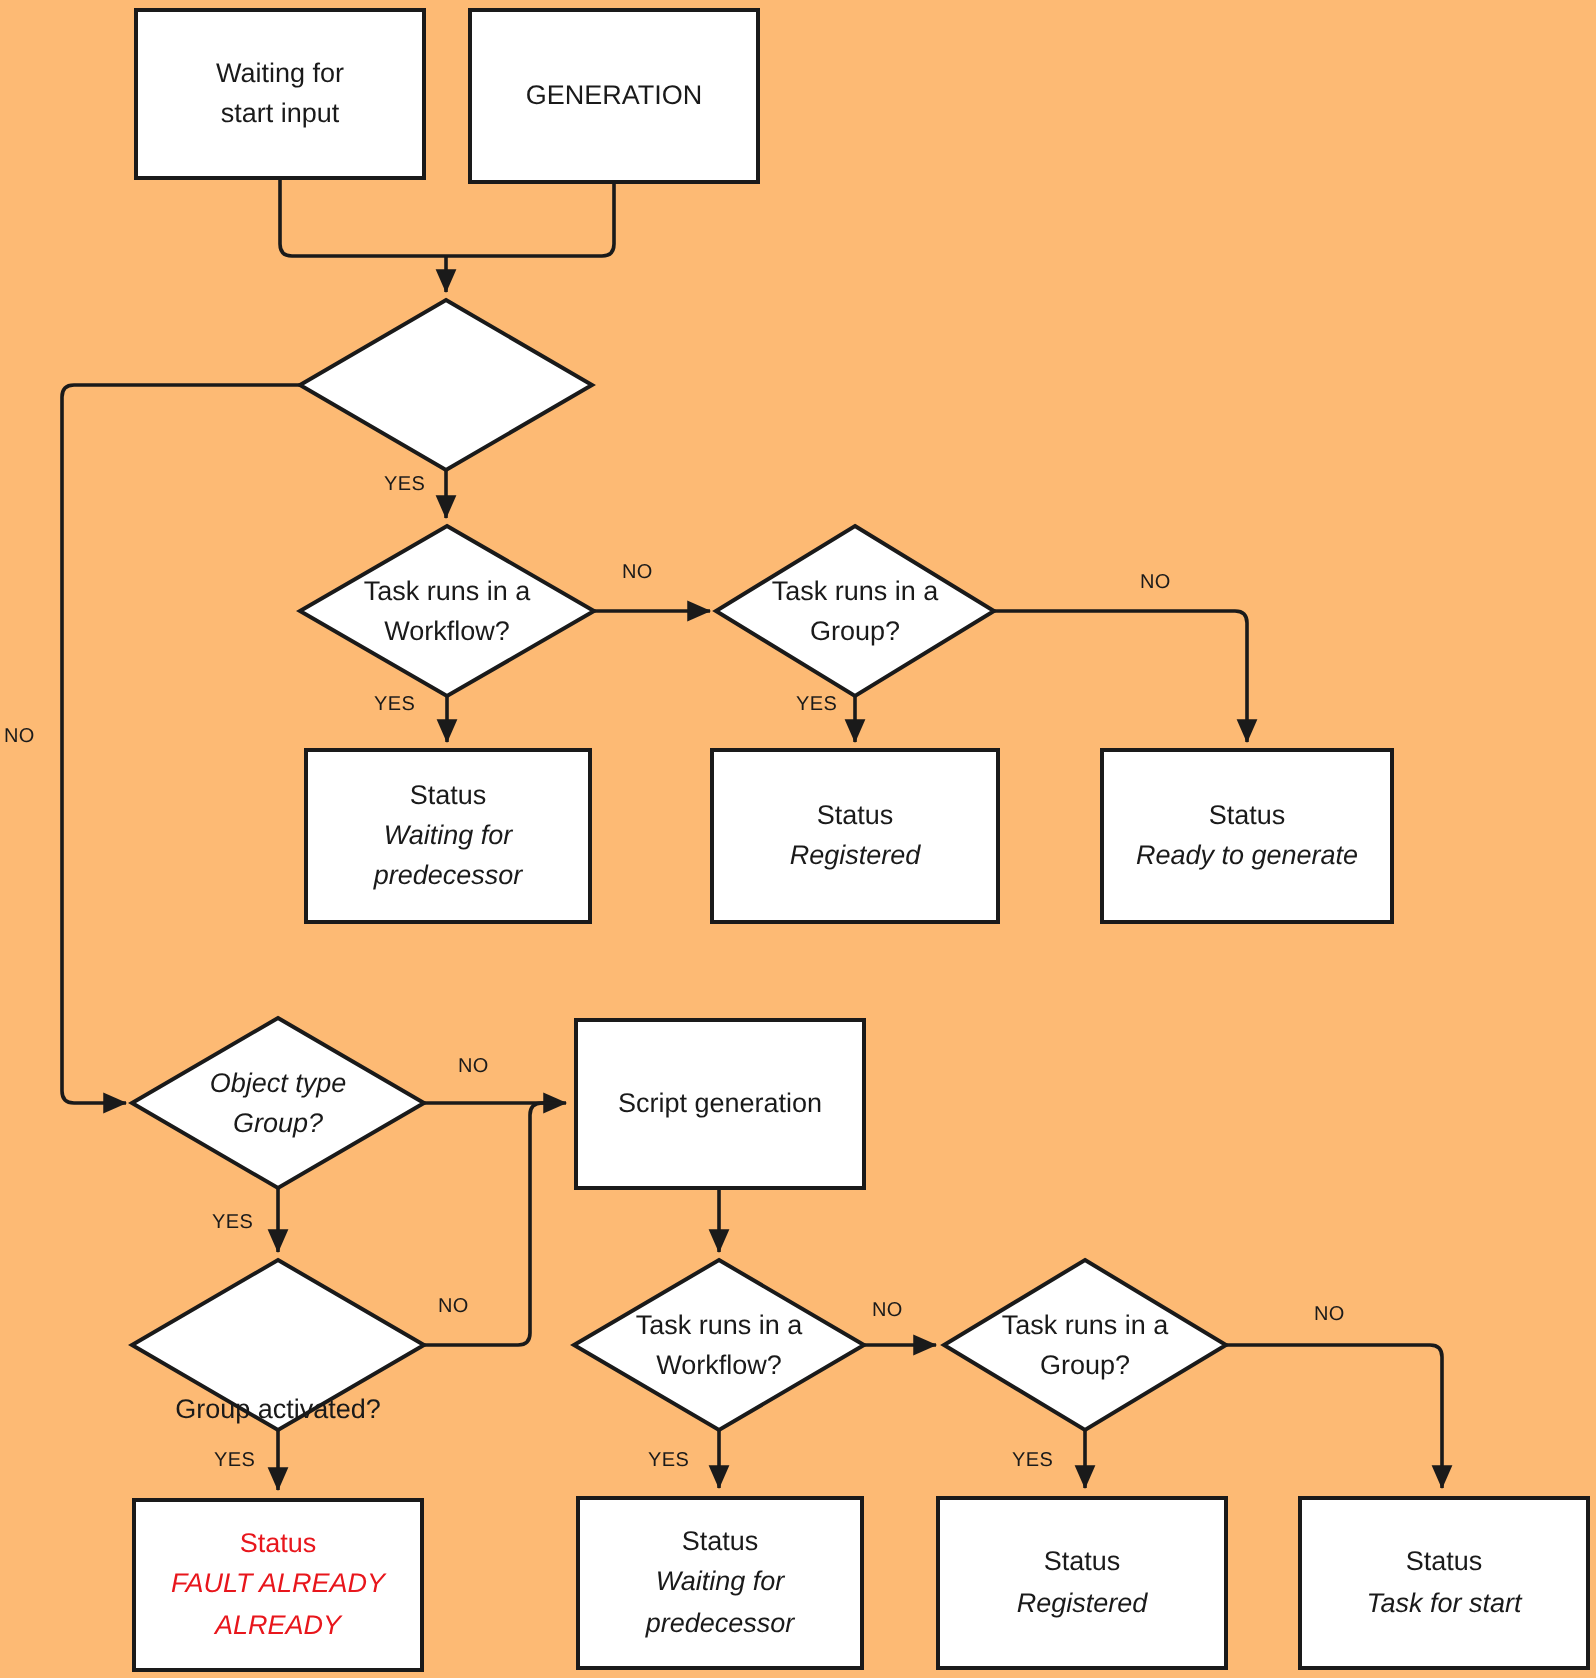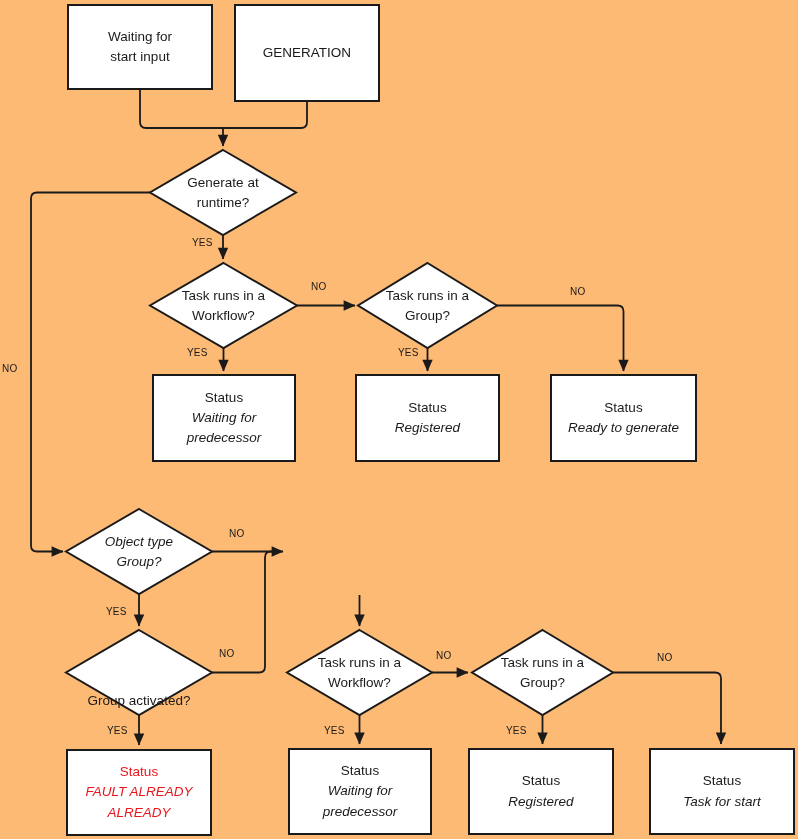--- a/index.html
+++ b/index.html
@@ -87,40 +87,43 @@
       <path d="M542.5,715 V744" marker-end="url(#arrow)"></path>
       <path d="M613,672.5 H715 Q721,672.5 721,678.5 V744" marker-end="url(#arrow)"></path>
     </g>
   </svg>
 
   <div class="box" style="left:67px; top:4px; width:146px; height:86px;">
     <div>Waiting for</div>
     <div>start input</div>
   </div>
 
-  <div class="box" style="left:234px; top:4px; width:146px; height:98px;">
+  <div class="box" style="left:234px; top:4px; width:146px; height:88px;">
     <div>GENERATION</div>
   </div>
 
   <div class="box" style="left:152px; top:374px; width:144px; height:88px;">
     <div>Status</div>
     <div class="it">Waiting for</div>
     <div class="it">predecessor</div>
   </div>
 
   <div class="box" style="left:355px; top:374px; width:145px; height:88px;">
     <div>Status</div>
     <div class="it">Registered</div>
   </div>
 
   <div class="box" style="left:550px; top:374px; width:147px; height:88px;">
     <div>Status</div>
     <div class="it">Ready to generate</div>
   </div>
 
+  <div class="box" style="left:287px; top:509px; width:146px; height:86px;">
+    <div>Script generation</div>
+  </div>
 
   <div class="box" style="left:66px; top:749px; width:146px; height:87px;">
     <div class="red">Status</div>
     <div class="red it">FAULT ALREADY</div>
     <div class="red it">ALREADY</div>
   </div>
 
   <div class="box" style="left:288px; top:748px; width:144px; height:87px;">
     <div>Status</div>
     <div class="it">Waiting for</div>
@@ -130,41 +133,37 @@
   <div class="box" style="left:468px; top:748px; width:146px; height:87px;">
     <div>Status</div>
     <div class="it">Registered</div>
   </div>
 
   <div class="box" style="left:649px; top:748px; width:146px; height:87px;">
     <div>Status</div>
     <div class="it">Task for start</div>
   </div>
 
-  <div class="dtext" style="left:150px; top:150px; width:146px; height:85px;">
-    <div>Generate at</div>
-    <div>runtime?</div>
-  </div>
 
   <div class="dtext" style="left:150px; top:263px; width:147px; height:85px;">
     <div>Task runs in a</div>
     <div>Workflow?</div>
   </div>
 
   <div class="dtext" style="left:358px; top:263px; width:139px; height:85px;">
     <div>Task runs in a</div>
     <div>Group?</div>
   </div>
 
   <div class="dtext" style="left:66px; top:509px; width:146px; height:85px;font-style:italic;">
     <div>Object type</div>
     <div>Group?</div>
   </div>
 
-  <div class="dtext" style="left:66px; top:658px; width:146px; height:85px;">
+  <div class="dtext" style="left:66px; top:630px; width:146px; height:85px;justify-content:flex-end;">
     <div>Group activated?</div>
   </div>
 
   <div class="dtext" style="left:287px; top:630px; width:145px; height:85px;">
     <div>Task runs in a</div>
     <div>Workflow?</div>
   </div>
 
   <div class="dtext" style="left:472px; top:630px; width:141px; height:85px;">
     <div>Task runs in a</div>

